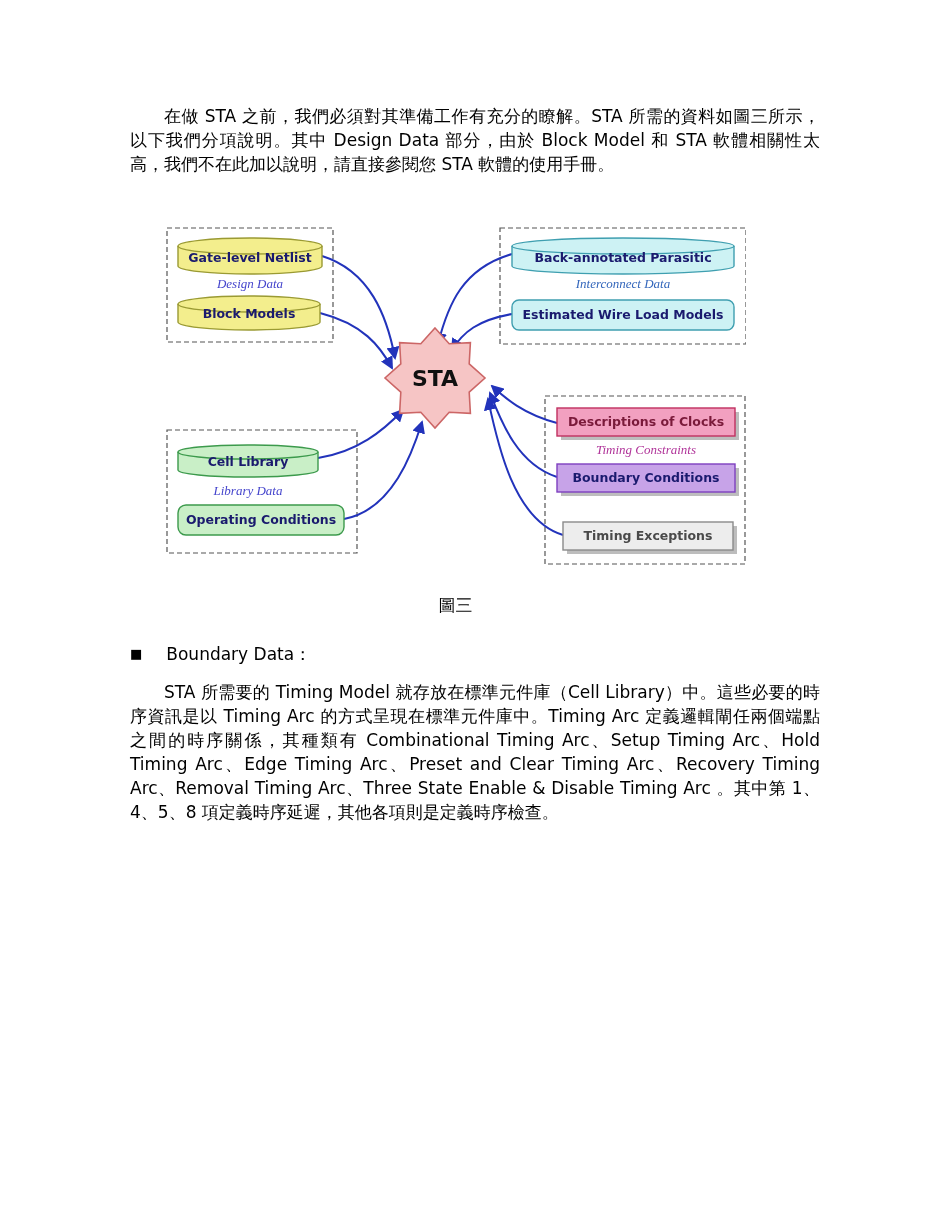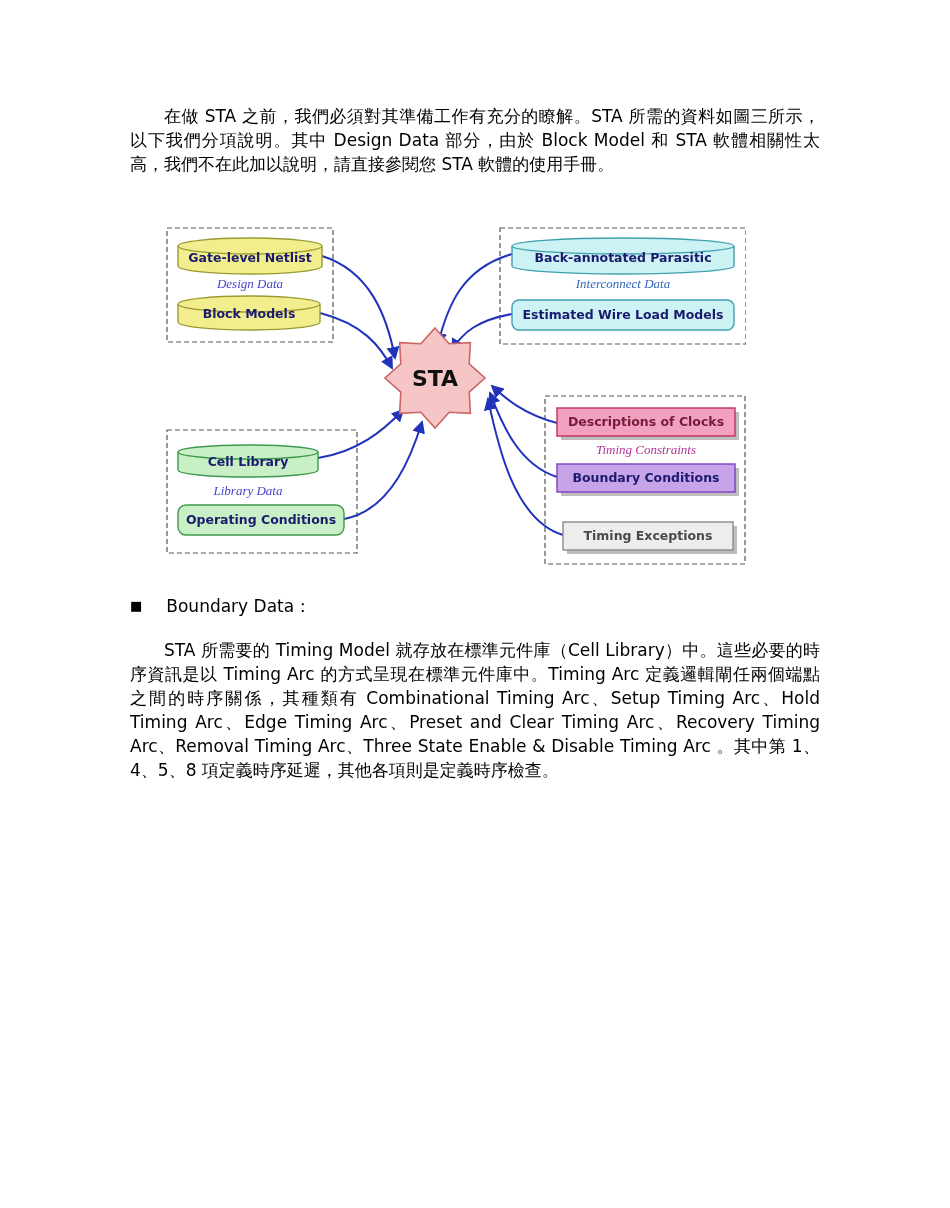--- a/index.html
+++ b/index.html
@@ -33,21 +33,21 @@
     line-height:22px;
   }
   .section-heading {
     margin:26px 0 0 130px;
     display:flex;
     align-items:center;
     font-size:17px;
     line-height:24px;
   }
   .bullet { font-size:13px; margin-right:24px; }
-  .p2 { margin-top:20px; }
+  .p2 { margin-top:14px; }
 
   
   .dashed { fill:none; stroke:#555; stroke-width:1.2; stroke-dasharray:5 3; }
   .arrow  { fill:none; stroke:#2233bb; stroke-width:2; }
   .ntext  { font-family:"DejaVu Sans",sans-serif; font-weight:bold; font-size:12.5px; text-anchor:middle; fill:#1a1a6e; }
   .ntext-clocks { fill:#7a1a3a; }
   .ntext-exceptions { fill:#4a4a4a; }
   .glabel { font-family:"Liberation Serif","DejaVu Serif",serif; font-style:italic; font-size:13px; text-anchor:middle; }
   .glabel-blue { fill:#4444cc; }
   .glabel-teal { fill:#3366bb; }
@@ -149,20 +149,21 @@
         <text class="ntext" x="481" y="256">Boundary Conditions</text>
       </g>
       <g>
         <rect class="shadow" x="402" y="300" width="170" height="28"></rect>
         <rect class="node-gray" x="398" y="296" width="170" height="28"></rect>
         <text class="ntext ntext-exceptions" x="483" y="314">Timing Exceptions</text>
       </g>
     </svg>
   </div>
 
+  <div class="caption">圖三</div>
 
   <div class="section-heading">
     <span class="bullet">■</span>
     <span class="stitle">Boundary Data：</span>
   </div>
 
   <p class="para p2">STA 所需要的 Timing Model 就存放在標準元件庫（Cell Library）中。這些必要的時序資訊是以 Timing Arc 的方式呈現在標準元件庫中。Timing Arc 定義邏輯閘任兩個端點之間的時序關係，其種類有 Combinational Timing Arc、Setup Timing Arc、Hold Timing Arc、Edge Timing Arc、Preset and Clear Timing Arc、Recovery Timing Arc、Removal Timing Arc、Three State Enable &amp; Disable Timing Arc 。其中第 1、4、5、8 項定義時序延遲，其他各項則是定義時序檢查。</p>
 
 </div>
 

